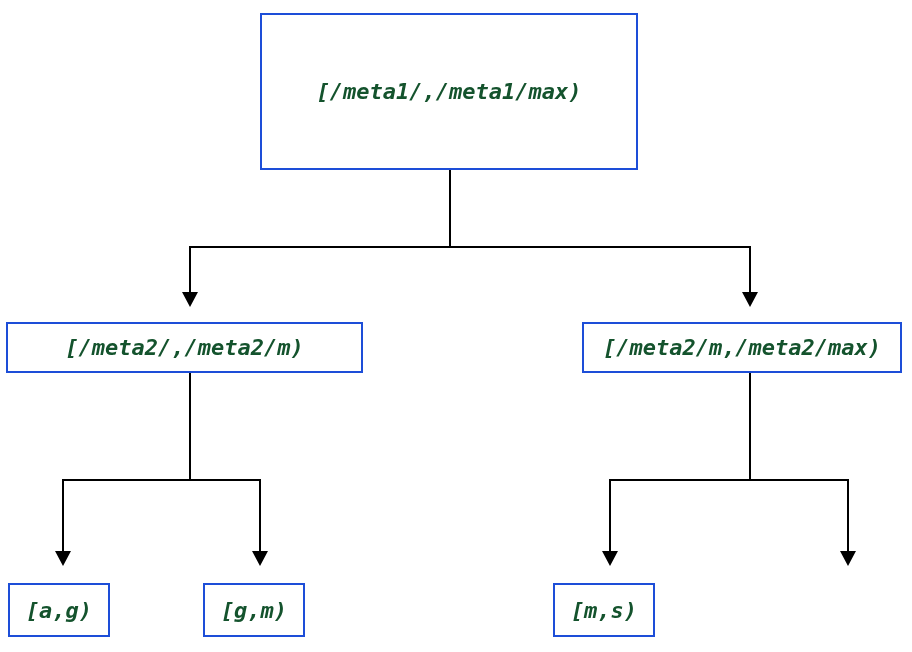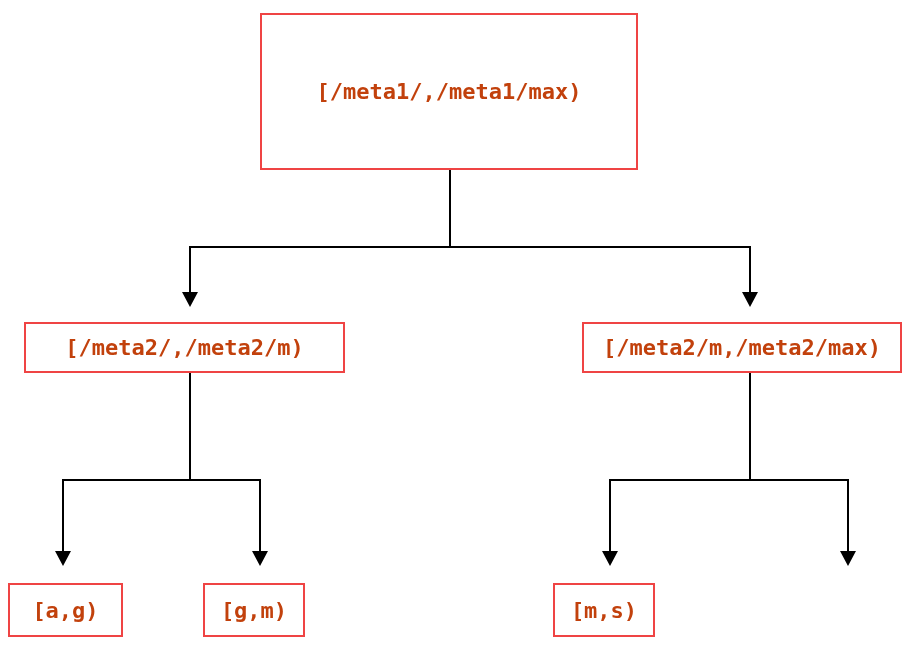--- a/index.html
+++ b/index.html
@@ -11,48 +11,49 @@
     position: relative;
     width: 912px;
     height: 652px;
     background: #ffffff;
     font-family: "DejaVu Sans Mono", "Liberation Mono", monospace;
     overflow: hidden;
   }
   .node {
     position: absolute;
     box-sizing: border-box;
-    border: 2px solid #ef4444;
+    border: 2px solid #1d4ed8;
     background: #ffffff;
     display: flex;
     align-items: center;
     justify-content: center;
     font-weight: bold;
     font-size: 22px;
-    color: #c2410c;
+    color: #14532d;
     white-space: nowrap;
+    font-style: italic;
   }
   .line {
     position: absolute;
     background: #000000;
   }
   .arrow-down {
     position: absolute;
     width: 0;
     height: 0;
     border-left: 8px solid transparent;
     border-right: 8px solid transparent;
     border-top: 15px solid #000000;
   }
 
   
   .node-root      { left: 260px; top: 13px;  width: 378px; height: 157px; }
-  .node-meta2-low { left: 24px;  top: 322px; width: 321px; height: 51px; }
+  .node-meta2-low { left: 6px;  top: 322px; width: 357px; height: 51px; }
   .node-meta2-high{ left: 582px; top: 322px; width: 320px; height: 51px; }
-  .node-leaf-ag   { left: 8px;   top: 583px; width: 115px; height: 54px; }
+  .node-leaf-ag   { left: 8px;   top: 583px; width: 102px; height: 54px; }
   .node-leaf-gm   { left: 203px; top: 583px; width: 102px; height: 54px; }
   .node-leaf-ms   { left: 553px; top: 583px; width: 102px; height: 54px; }
   .node-leaf-smax { left: 778px; top: 583px; width: 125px; height: 54px; }
 
   
   .stem-root   { left: 449px; top: 170px; width: 2px;   height: 77px; }
   .hbar-l1     { left: 189px; top: 246px; width: 562px; height: 2px; }
   .drop-l1-left  { left: 189px; top: 246px; width: 2px; height: 46px; }
   .drop-l1-right { left: 749px; top: 246px; width: 2px; height: 46px; }
   .arrow-l1-left  { left: 182px; top: 292px; }

